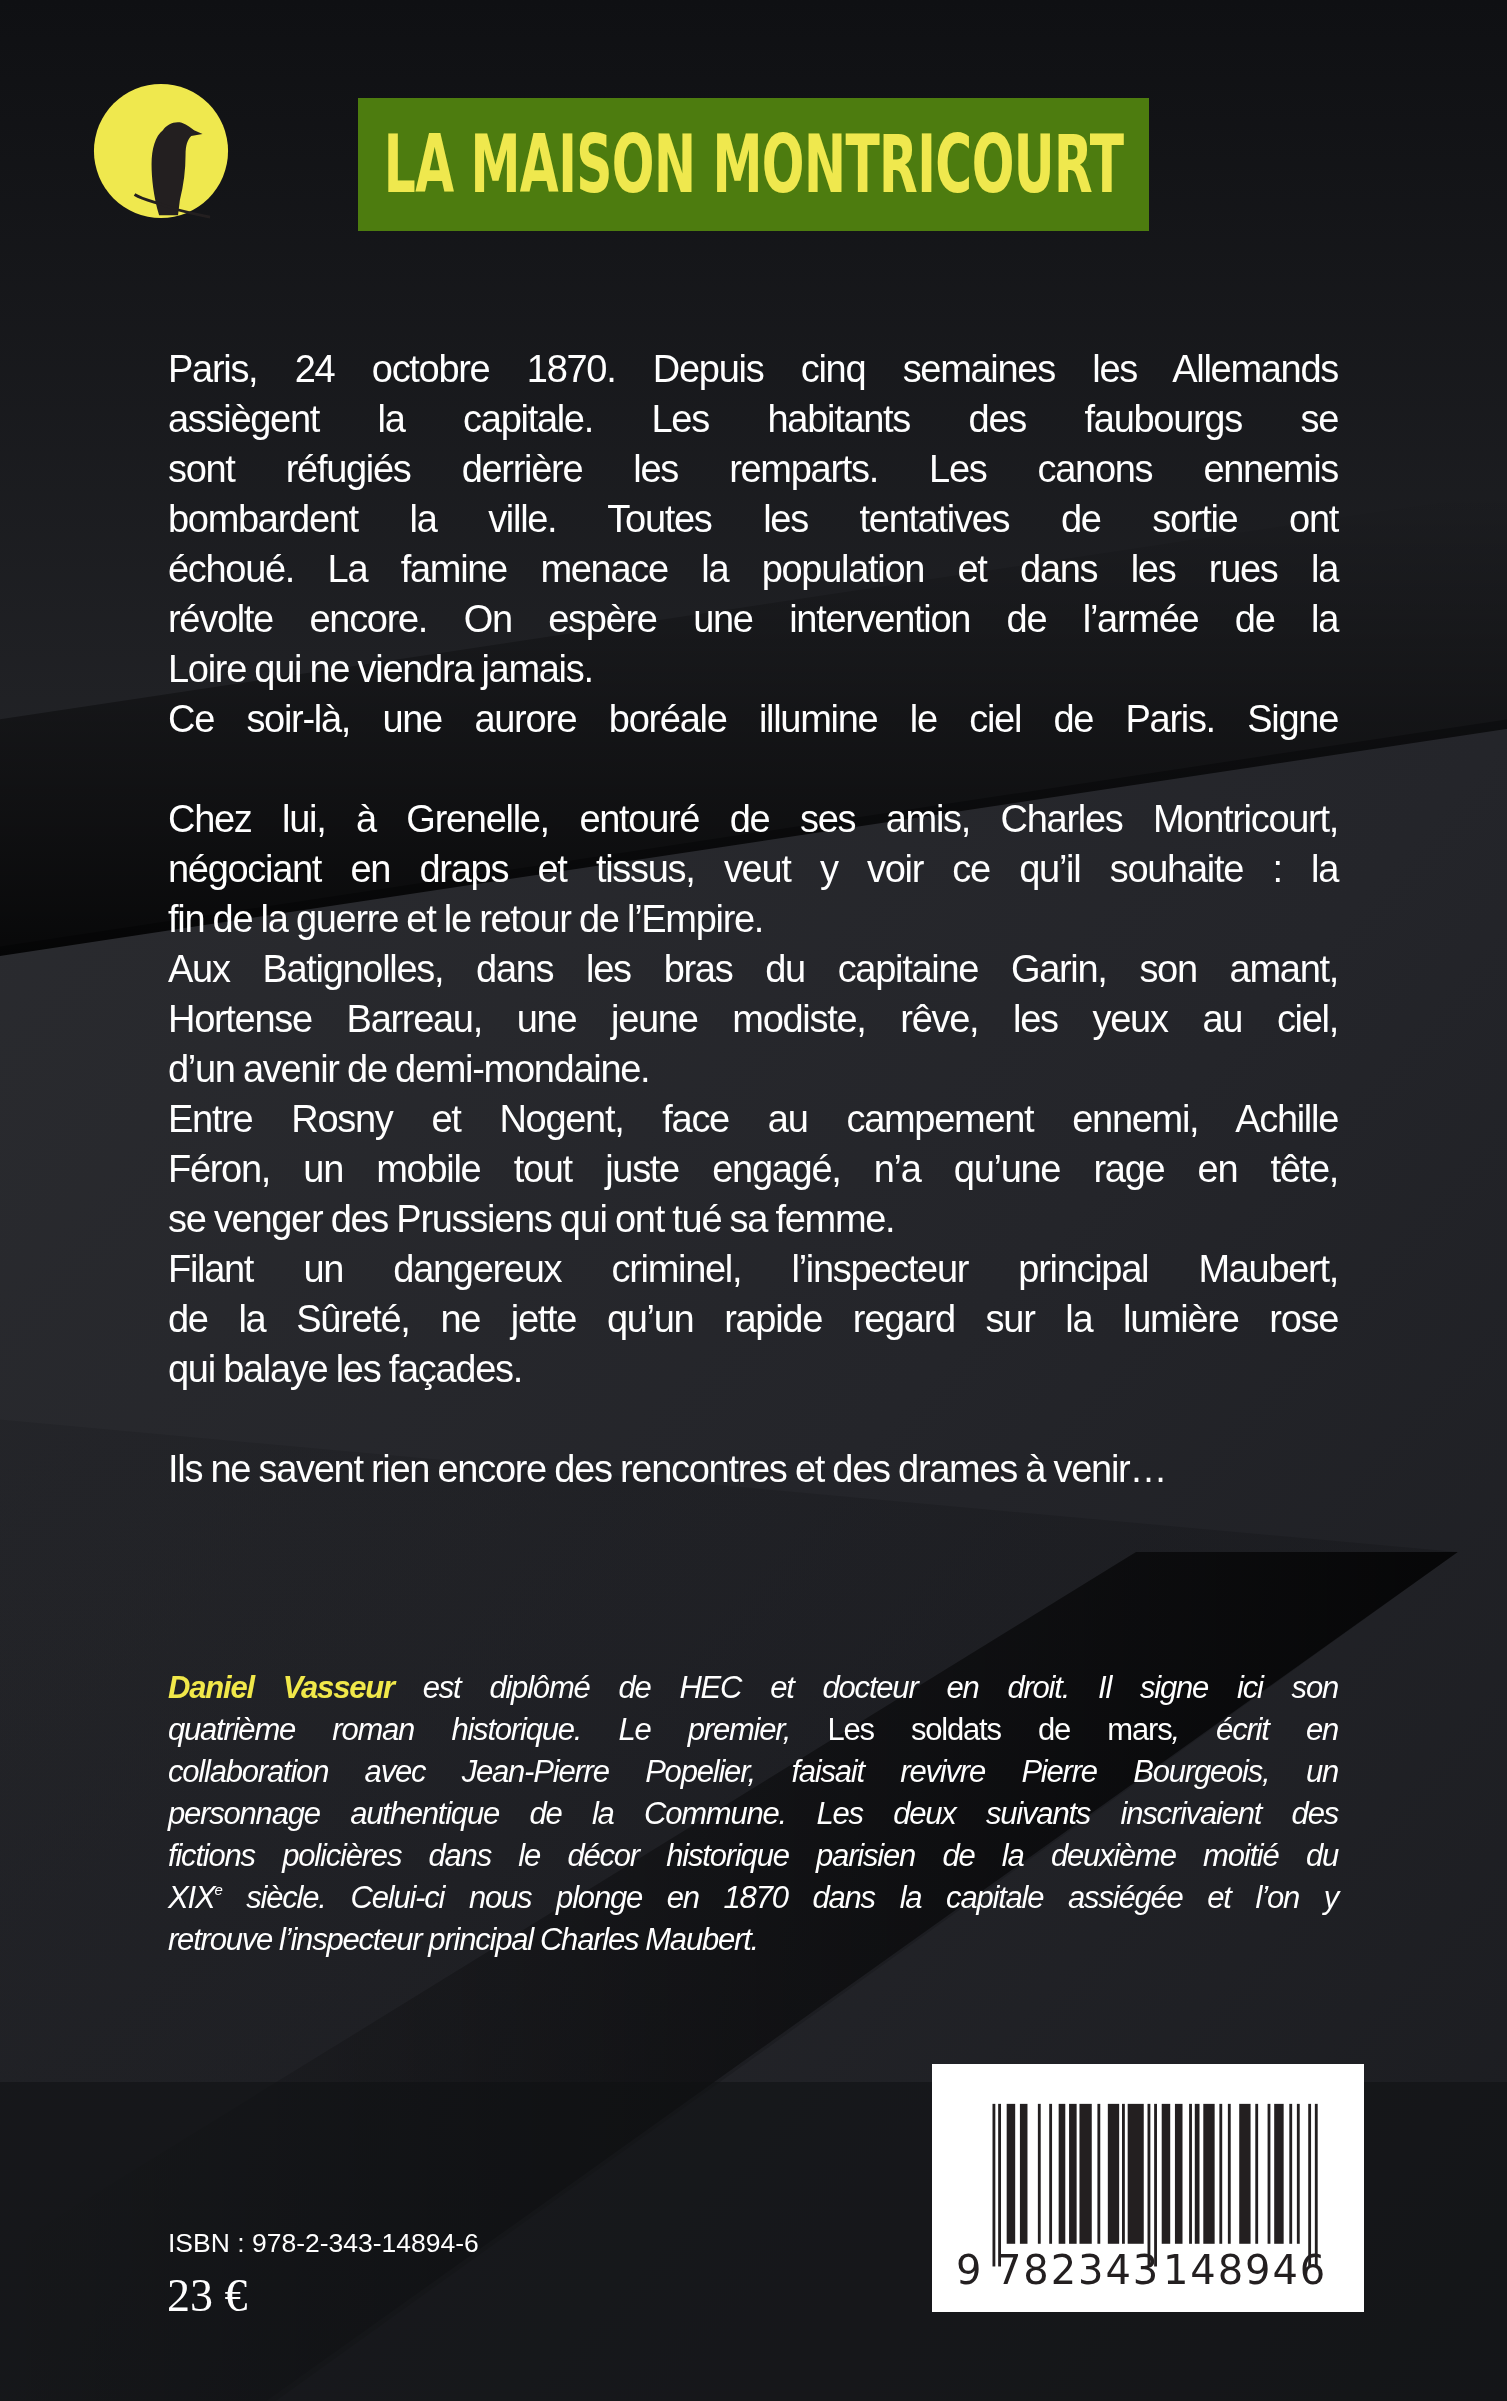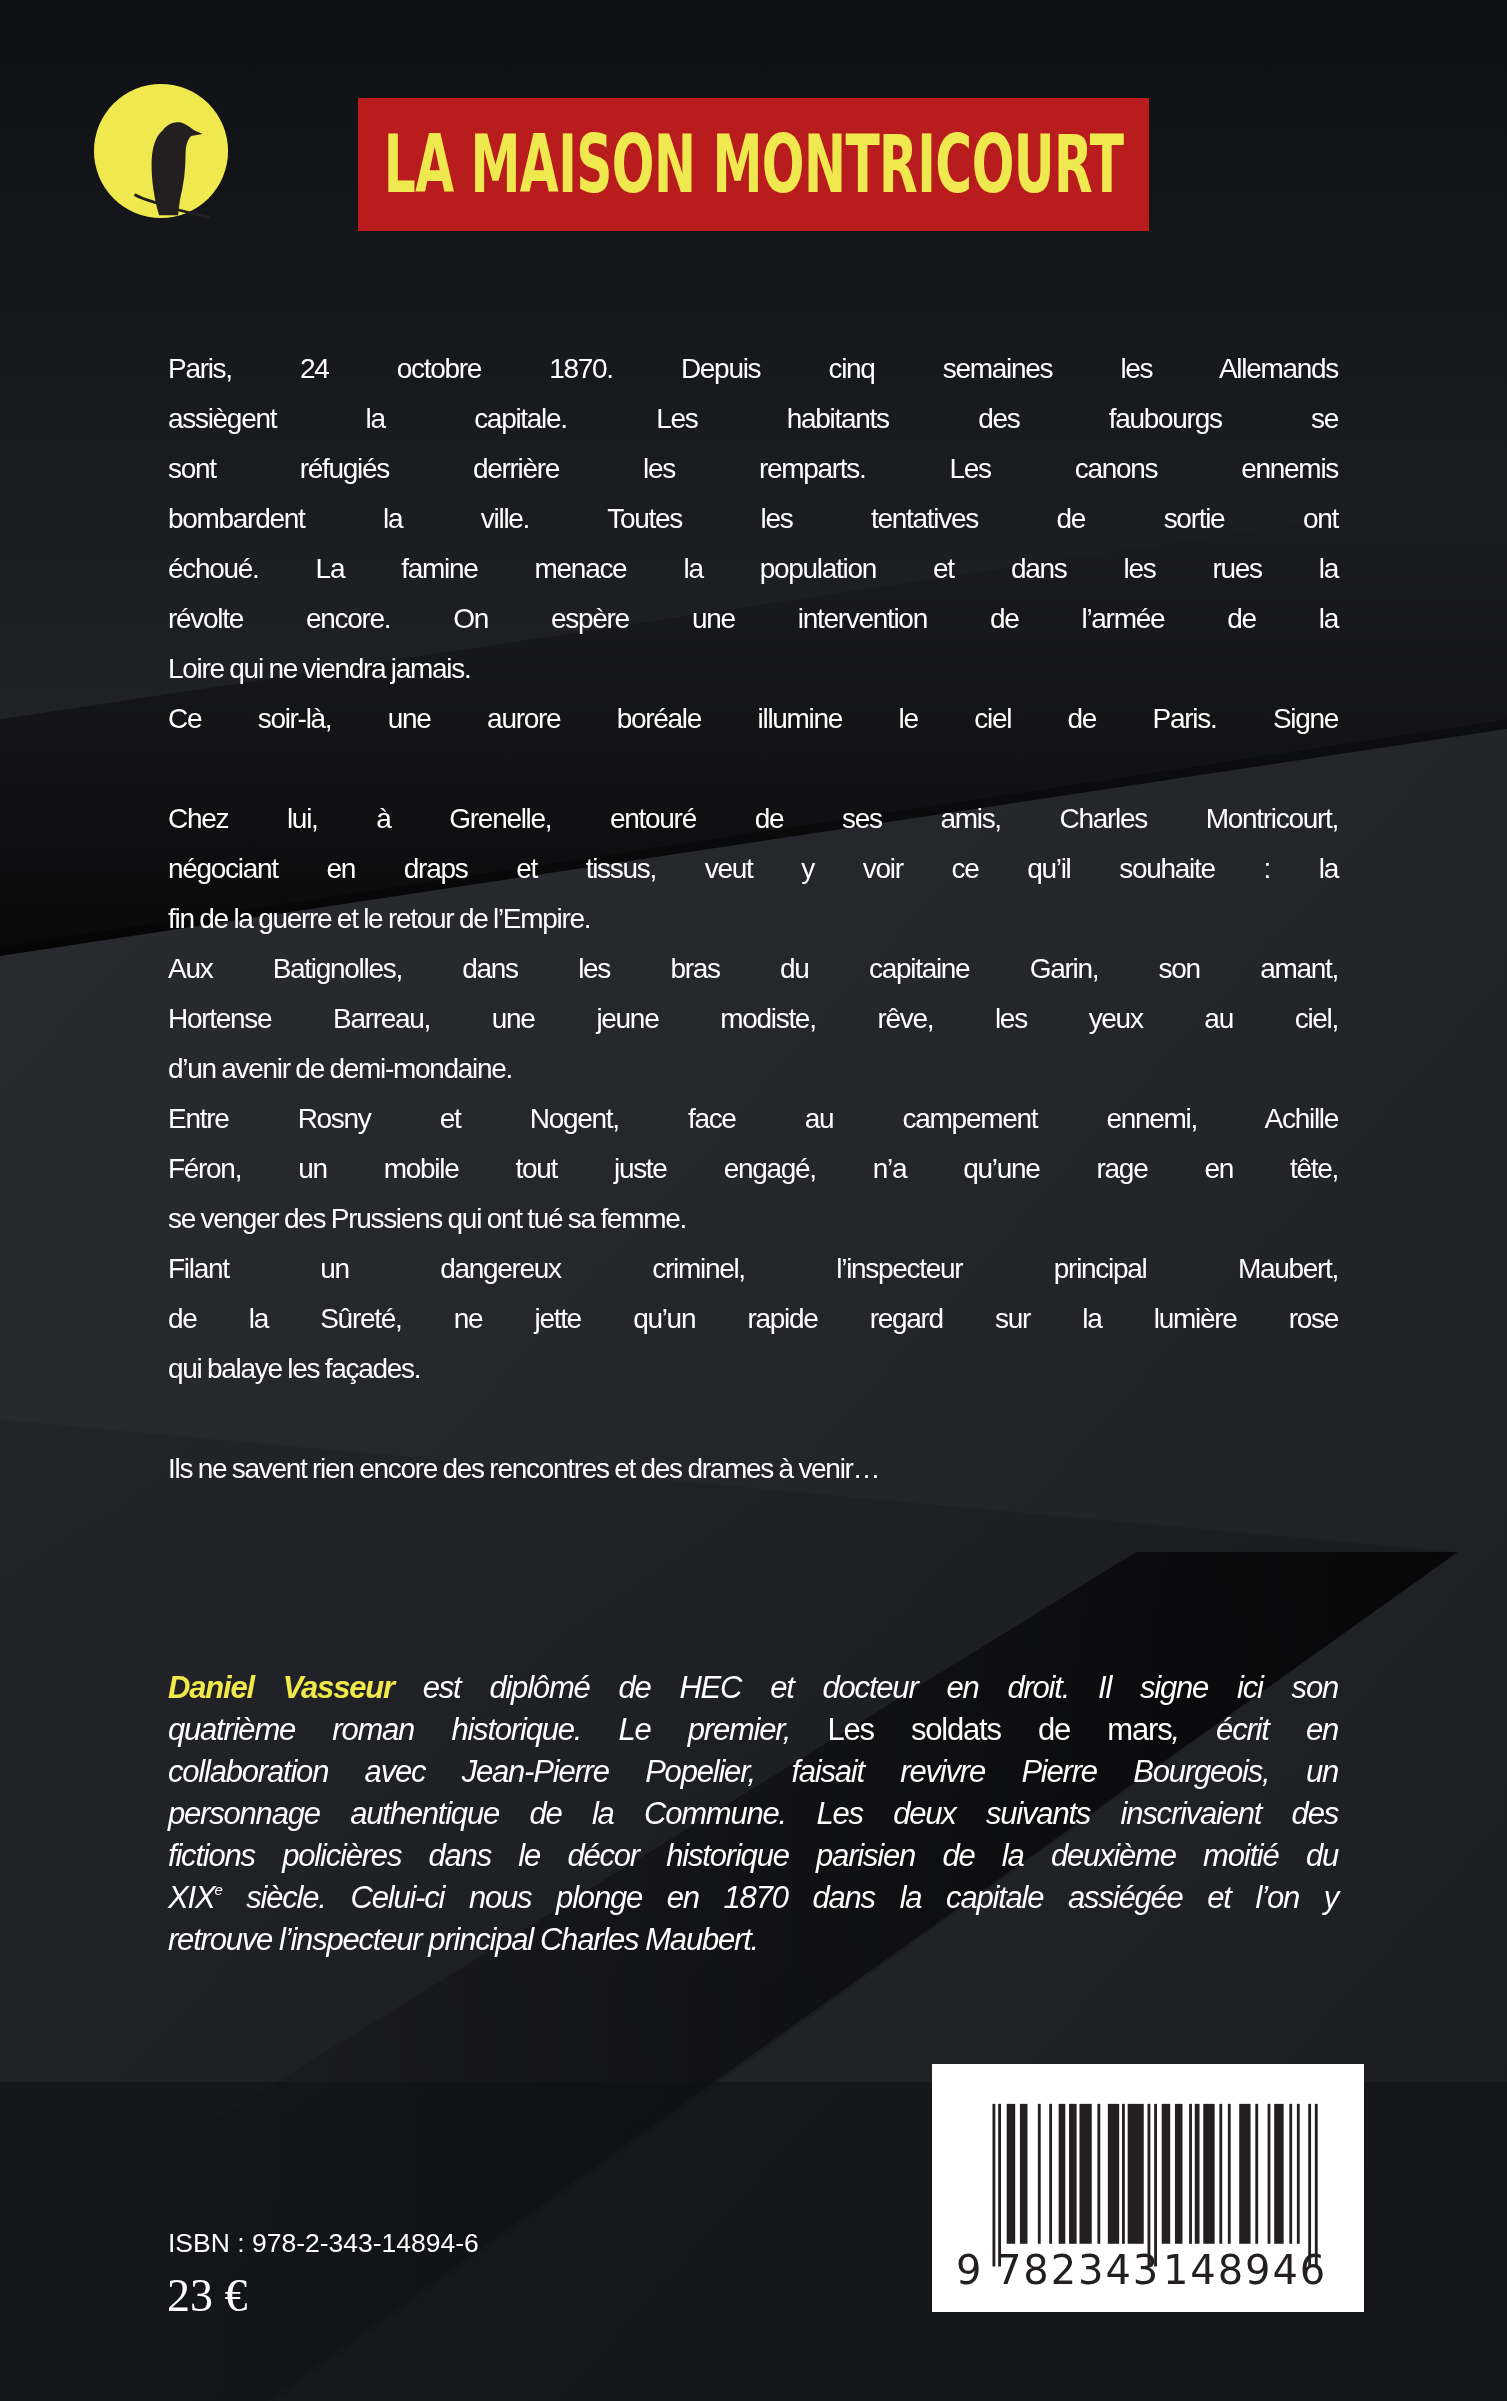--- a/index.html
+++ b/index.html
@@ -9,31 +9,31 @@
       font-family: "Liberation Sans", "DejaVu Sans", sans-serif;
     }
     .bg { position: absolute; inset: 0; }
     .bg svg { width: 100%; height: 100%; display: block; }
 
     .logo { position: absolute; left: 93px; top: 83px; width: 136px; height: 136px; }
     .logo svg { width: 100%; height: 100%; display: block; }
 
     .title-box {
       position: absolute; left: 358px; top: 98px; width: 791px; height: 133px;
-      background: #b91c1c; display: flex; align-items: center; justify-content: center;
+      background: #4d7c0f; display: flex; align-items: center; justify-content: center;
     }
     .title {
       color: #efe84e; font-family: "DejaVu Sans", sans-serif; font-weight: bold;
       font-size: 81px; line-height: 1; letter-spacing: -0.9px;
       transform: scaleX(0.62); transform-origin: center; white-space: nowrap;
     }
 
     .blurb {
       position: absolute; left: 168px; top: 344px; width: 1170px;
-      color: #ffffff; font-size: 28px; line-height: 50px;
+      color: #ffffff; font-size: 38px; line-height: 50px;
       font-family: "Liberation Sans", sans-serif;
       letter-spacing: -1.3px; word-spacing: -0.9px;
     }
     .para { margin: 0; text-align: justify; }
     .para .line { display: block; }
     .gap { height: 50px; }
     .just { text-align: justify; text-align-last: justify; }
 
     .bio {
       position: absolute; left: 168px; top: 1667px; width: 1170px;

